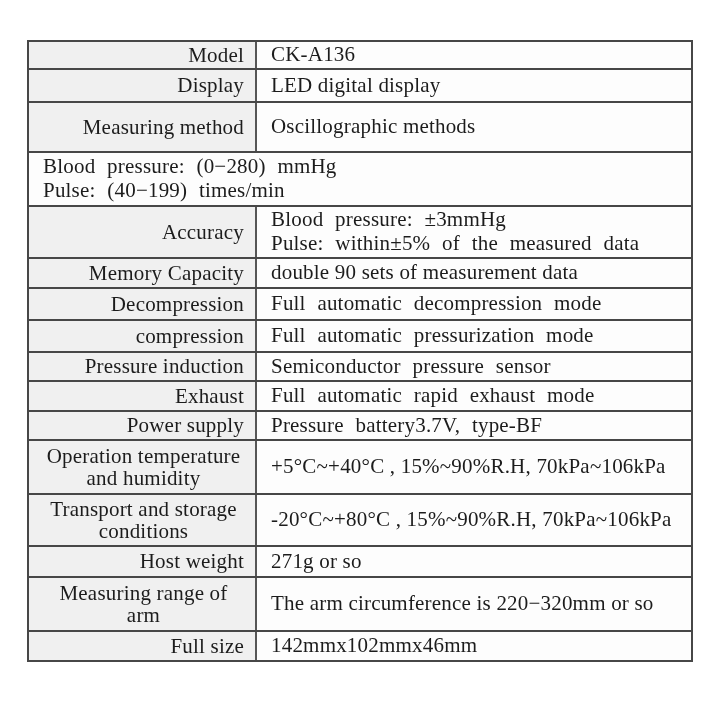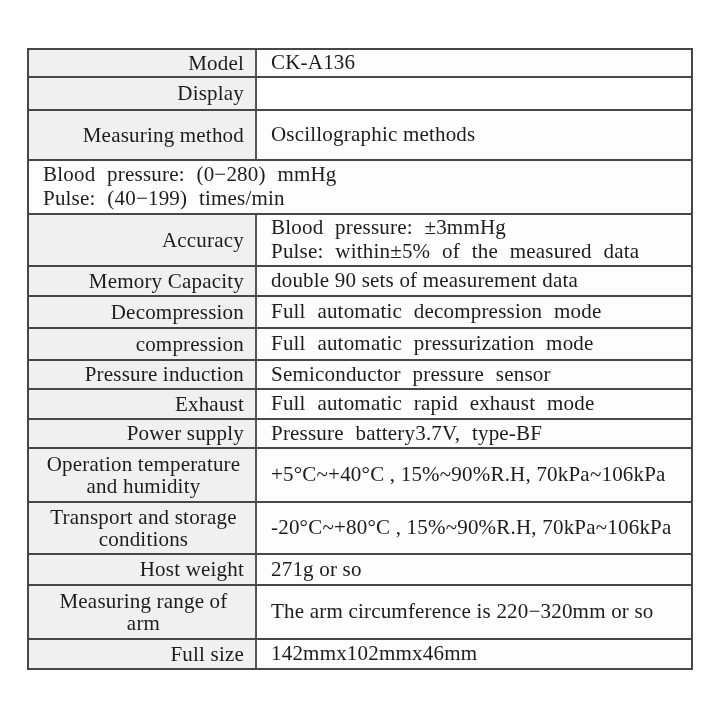--- a/index.html
+++ b/index.html
@@ -8,21 +8,21 @@
     width: 720px;
     height: 720px;
     background: #ffffff;
     font-family: "Liberation Serif", "DejaVu Serif", serif;
     color: #1c1c1c;
     overflow: hidden;
   }
   .spec-table {
     position: absolute;
     left: 27px;
-    top: 48px;
+    top: 40px;
     width: 666px;
     box-sizing: border-box;
     border: 2px solid #474747;
     background: #ffffff;
   }
   .row {
     display: flex;
     border-bottom: 2px solid #474747;
   }
   .row:last-child { border-bottom: none; }
@@ -67,20 +67,21 @@
 
 <div class="spec-table">
 
   <div class="row" style="height:26px">
     <div class="label-cell">Model</div>
     <div class="value-cell">CK-A136</div>
   </div>
 
   <div class="row" style="height:31px">
     <div class="label-cell">Display</div>
+    <div class="value-cell">LED digital display</div>
   </div>
 
   <div class="row" style="height:48px">
     <div class="label-cell">Measuring method</div>
     <div class="value-cell">Oscillographic methods</div>
   </div>
 
   <div class="row" style="height:52px">
     <div class="value-cell wide">Blood pressure: (0−280) mmHg
 Pulse: (40−199) times/min</div>

